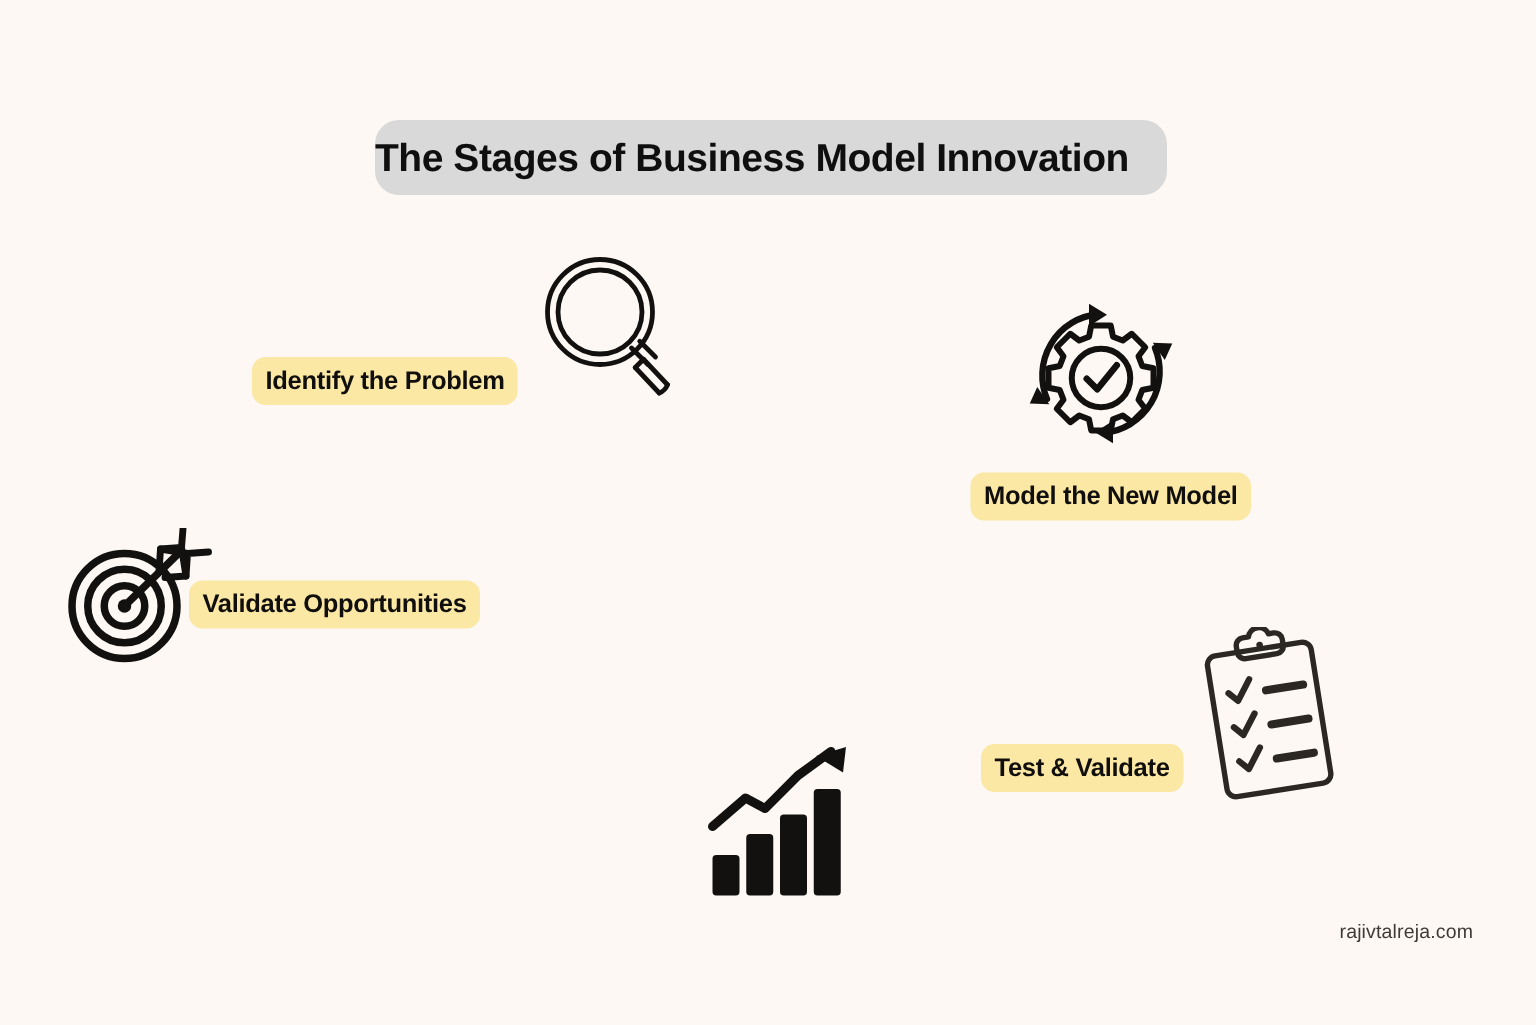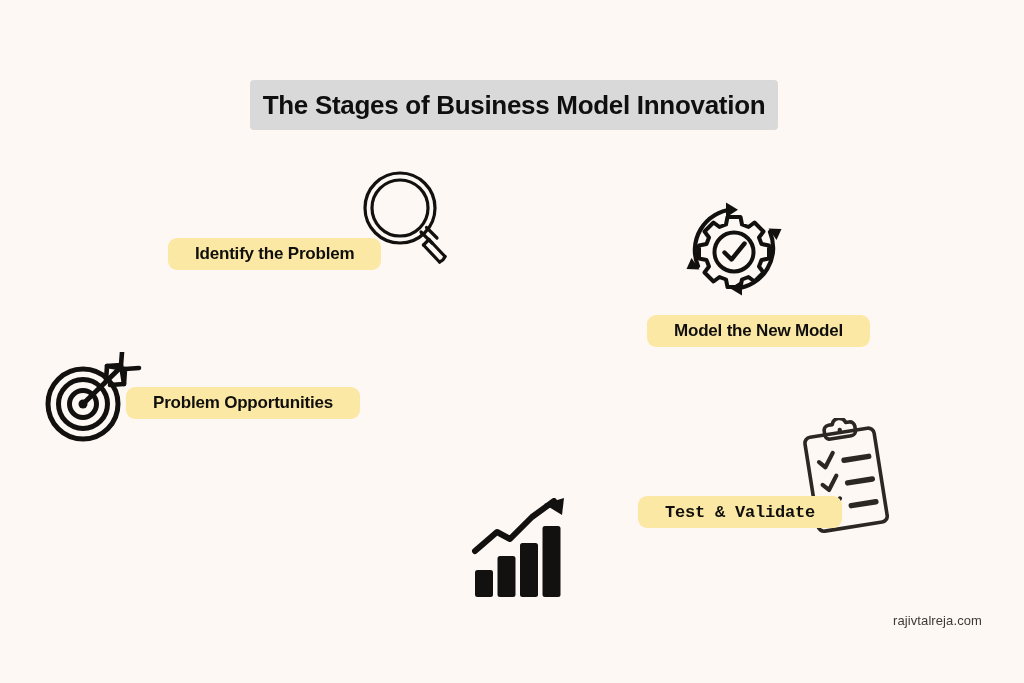--- a/index.html
+++ b/index.html
@@ -16,52 +16,52 @@
     position:absolute; inset:0;
     width:1024px; height:683px;
   }
 
   
   .title-pill {
     position:absolute;
     left:250px; top:80px;
     width:528px; height:50px;
     background:#d9d9d9;
-    border-radius:4px;
-    display:flex; align-items:center; justify-content:center;
+    border-radius:16px;
+    display:flex; align-items:center; 
   }
   .title-text {
     font-size:26px;
     font-weight:bold;
     color:#0f0f0f;
     letter-spacing:-0.3px;
     white-space:nowrap;
   }
 
   
   .label-pill {
     position:absolute;
     background:#fbe8a4;
     border-radius:9px;
     display:flex; align-items:center; justify-content:center;
-    padding:0 27px;
+    padding:0 9px;
     height:32px;
   }
   .label-text {
     font-size:17px;
     font-weight:bold;
     color:#100f0d;
     letter-spacing:-0.2px;
     white-space:nowrap;
   }
 
   #pill-identify { left:168px; top:238px; }
   #pill-explore  { left:126px; top:387px; }
   #pill-design   { left:647px; top:315px; }
-  #pill-test     { left:638px; top:496px;font-family:Liberation Mono, monospace; }
+  #pill-test     { left:654px; top:496px; }
   #pill-scale    { left:301px; top:568px; }
 
   
   .icon-box { position:absolute; }
   #icon-magnifier { left:360px; top:168px;  width:94px;  height:104px; }
   #icon-target    { left:44px;  top:352px;  width:98px;  height:92px; }
   #icon-gear      { left:685px; top:198px;  width:98px;  height:102px; }
   #icon-clipboard { left:794px; top:418px;  width:106px; height:122px; }
   #icon-barchart  { left:470px; top:498px;  width:100px; height:100px; }
 
@@ -123,21 +123,21 @@
       <g fill="none" stroke="#121110" stroke-width="4.6" stroke-linecap="round" stroke-linejoin="round">
         <path d="M62 29 L63 14 L77 13 L78 0.5"></path>
         <path d="M66 33 L80 32 L81 17 L95 16"></path>
         <path d="M63 14 L81 17"></path>
         <path d="M77 13 L80 32"></path>
       </g>
     </svg>
   </div>
 
   <div class="label-pill" id="pill-explore">
-    <span class="label-text">Problem Opportunities</span>
+    <span class="label-text">Validate Opportunities</span>
   </div>
 
   <div class="icon-box" id="icon-gear">
     <svg viewBox="0 0 98 102" xmlns="http://www.w3.org/2000/svg">
 
       <g fill="none" stroke="#121110" stroke-width="4.2" stroke-linecap="round" stroke-linejoin="round">
         <path d="M13 68 A41 41 0 0 1 46.5 11.5"></path>
         <path d="M85 34 A41 41 0 0 1 51.5 90.5"></path>
       </g>
 

